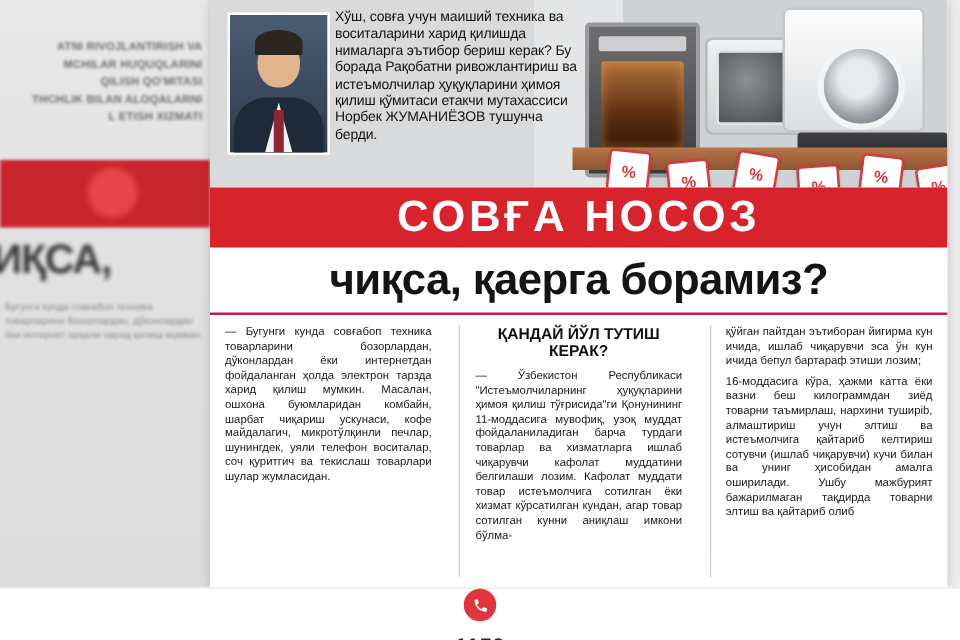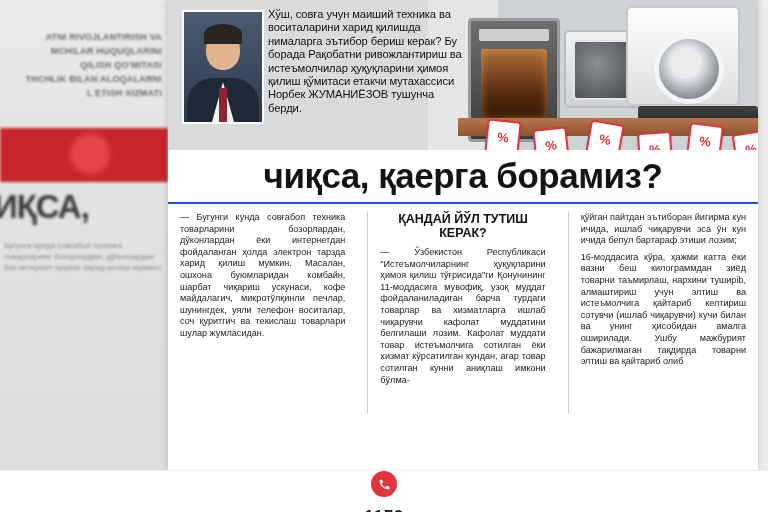--- a/index.html
+++ b/index.html
@@ -282,21 +282,21 @@
     font-weight: 800;
     letter-spacing: 3px;
     white-space: nowrap;
   }
   .headline-black {
     height: 52px;
     background: #ffffff;
     display: flex;
     align-items: center;
     justify-content: center;
-    border-bottom: 2px solid #1d4ed8;
+    border-bottom: 2px solid #be185d;
   }
   .headline-black .txt {
     color: #141414;
     font-size: 35px;
     font-weight: 800;
     letter-spacing: -.5px;
     white-space: nowrap;
   }
 
   
@@ -441,20 +441,23 @@
         <div class="body"></div>
         <div class="shirt"></div>
         <div class="tie"></div>
         <div class="face"></div>
         <div class="hair"></div>
       </div>
 
       <div class="lead">Хўш, совға учун маиший техника ва воситаларини харид қилишда нималарга эътибор бериш керак? Бу борада Рақобатни ривожлантириш ва истеъмолчилар ҳуқуқларини ҳимоя қилиш қўмитаси етакчи мутахассиси Норбек ЖУМАНИЁЗОВ тушунча берди.</div>
     </div>
 
+    <div class="headline-red">
+      <div class="txt">СОВҒА НОСОЗ</div>
+    </div>
     <div class="headline-black">
       <div class="txt">чиқса, қаерга борамиз?</div>
     </div>
 
     <div class="cols">
 
       <div class="col">
         <p>— Бугунги кунда совғабоп техника товарларини бозорлардан, дўконлардан ёки интернетдан фойдаланган ҳолда электрон тарзда харид қилиш мумкин. Масалан, ошхона буюмларидан комбайн, шарбат чиқариш ускунаси, кофе майдалагич, микротўлқинли печлар, шунингдек, уяли телефон воситалар, соч қуритгич ва текислаш товарлари шулар жумласидан.</p>
         <div class="fadeout"></div>
       </div>

